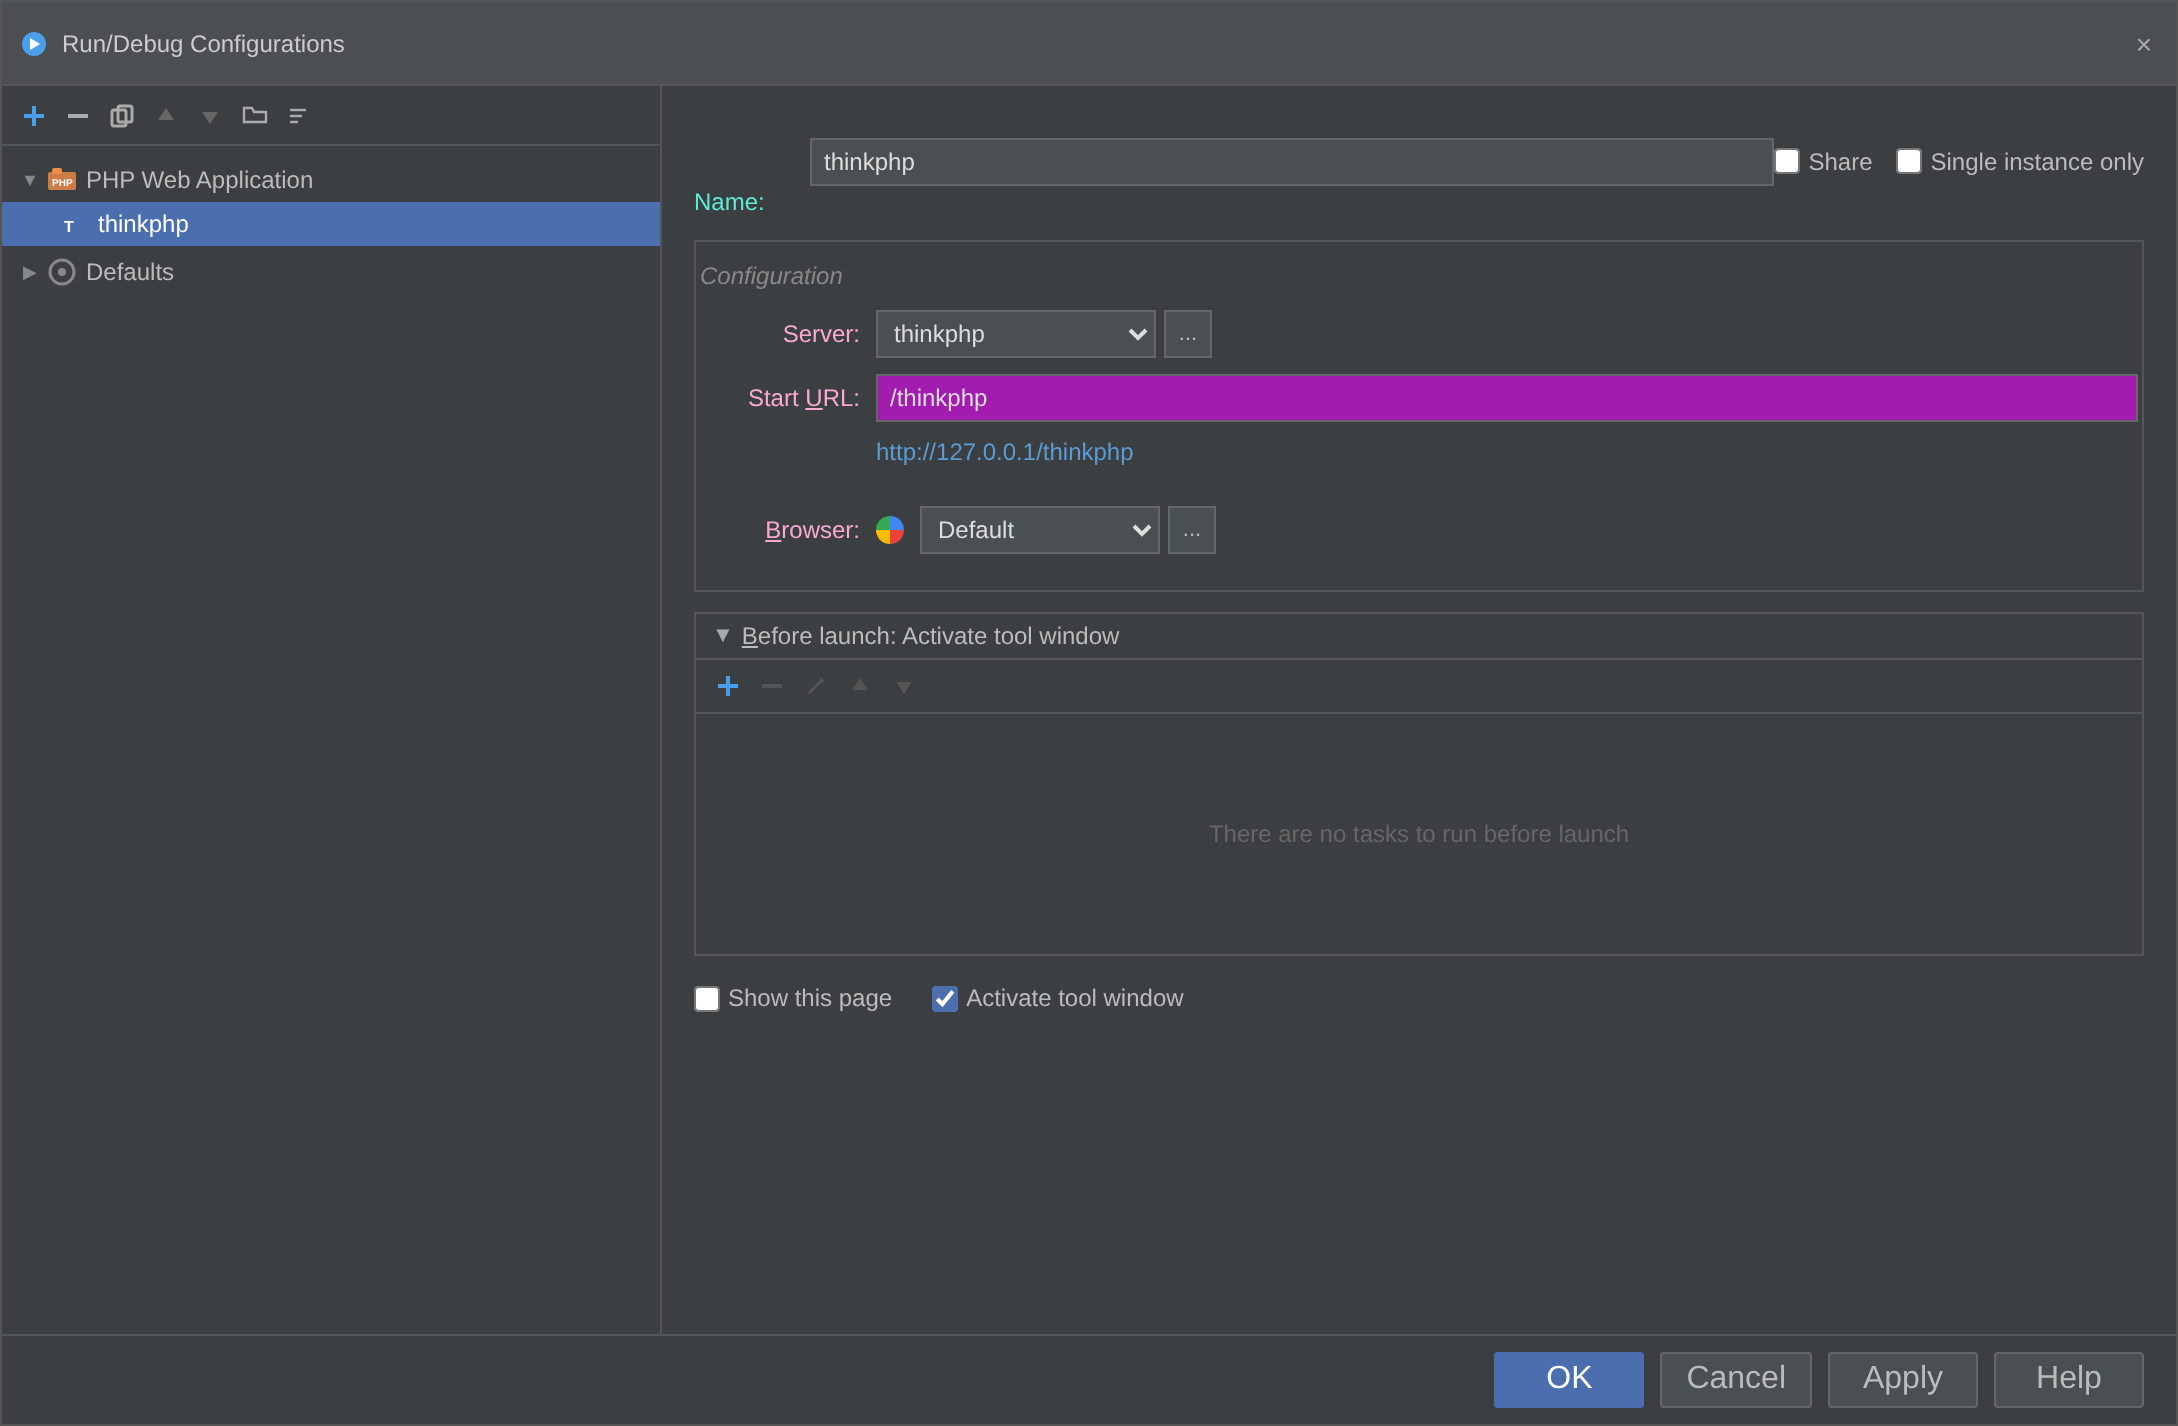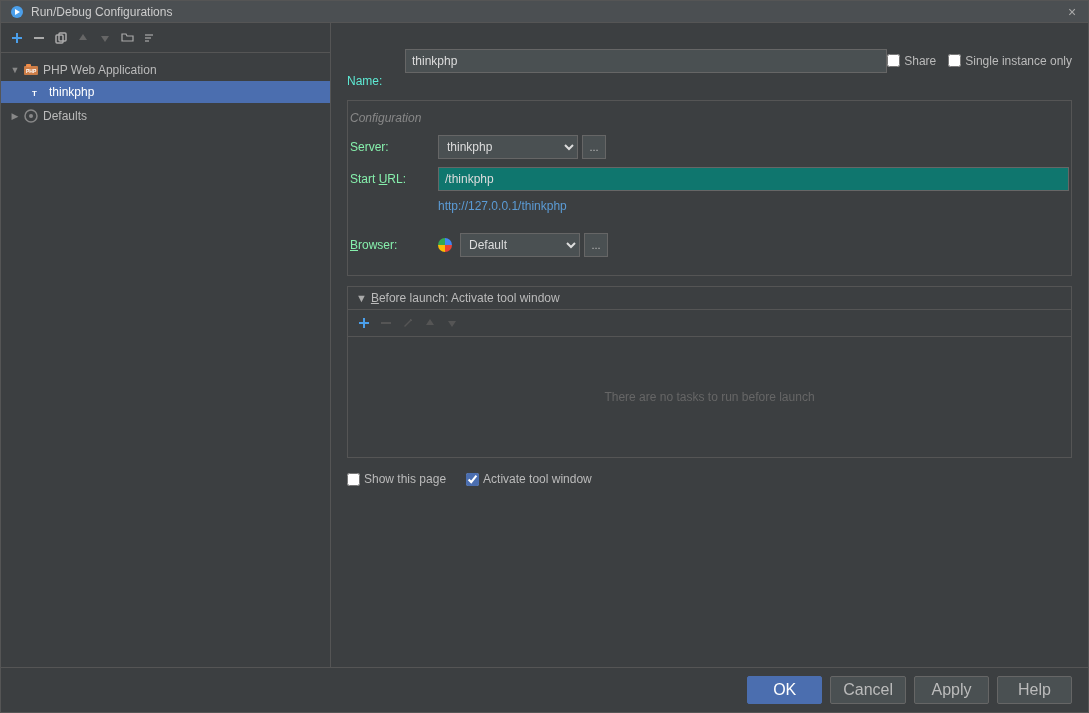--- a/index.html
+++ b/index.html
@@ -17,21 +17,21 @@
       width: 1089px;
       height: 713px;
       background: #3c3f41;
       border: 1px solid #555;
       display: flex;
       flex-direction: column;
       box-shadow: 0 4px 20px rgba(0,0,0,0.5);
     }
     .title-bar {
       background: #4b4f52;
-      height: 22px;
+      height: 42px;
       display: flex;
       align-items: center;
       padding: 0 8px;
       border-bottom: 1px solid #555;
       flex-shrink: 0;
     }
     .title-bar-icon {
       width: 16px;
       height: 16px;
       margin-right: 6px;
@@ -205,22 +205,23 @@
     }
 
     .form-row {
       display: flex;
       align-items: center;
       margin-bottom: 8px;
       gap: 8px;
     }
     .form-label {
       min-width: 80px;
-      color: #86efac;
-      font-size: 12px;
+      color: #f9a8d4;
+      font-size: 12px;
+      text-align: right;
     }
     .select-wrapper {
       display: flex;
       align-items: center;
       gap: 4px;
     }
     .form-select {
       height: 24px;
       background: #4a5052;
       border: 1px solid #666;
@@ -240,21 +241,21 @@
       cursor: pointer;
       padding: 0 4px;
       display: flex;
       align-items: center;
       justify-content: center;
     }
 
     .form-input {
       flex: 1;
       height: 24px;
-      background: #0f766e;
+      background: #a21caf;
       border: 1px solid #666;
       color: #dddddd;
       font-size: 12px;
       padding: 0 6px;
       outline: none;
     }
 
     .url-link {
       color: #5b9bd5;
       font-size: 12px;

